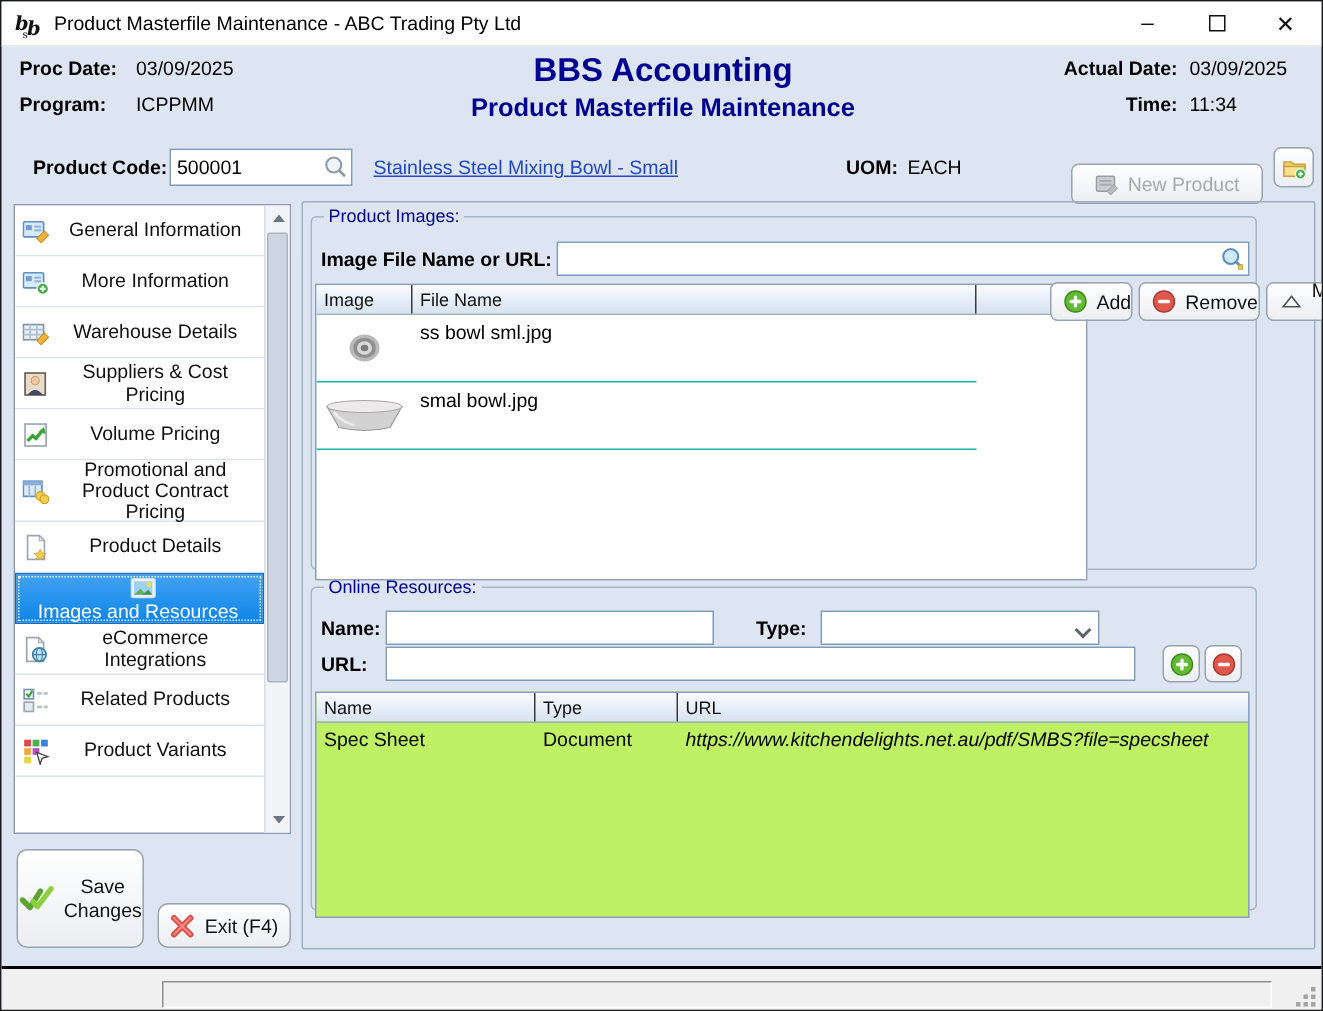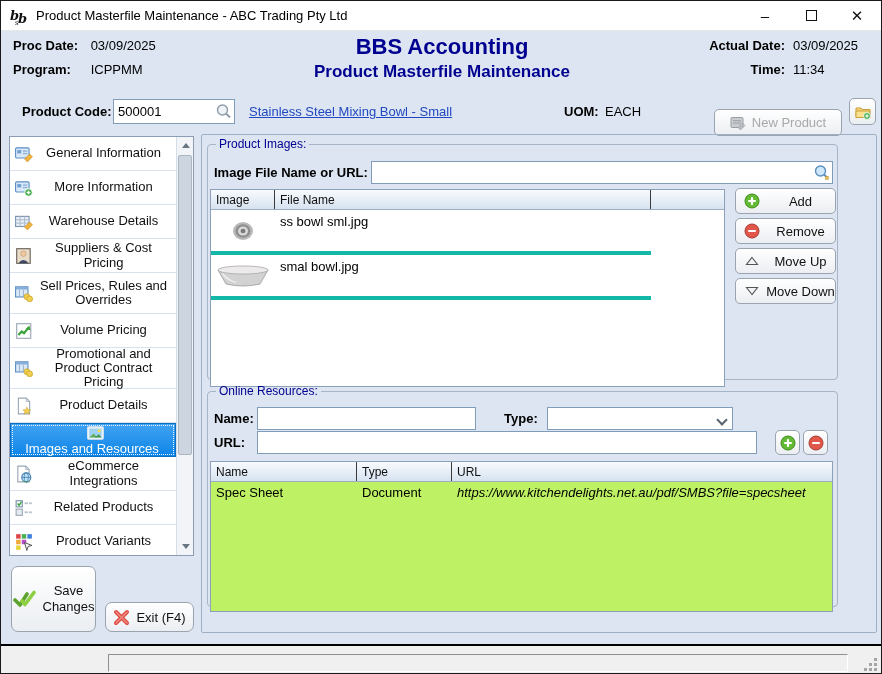--- a/index.html
+++ b/index.html
@@ -65,25 +65,25 @@
   .fs-resources { left:5px; top:249px; width:631px; height:223px; }
   .imgurl-label { position:absolute; left:6px; top:14px; font-size:13px; font-weight:bold; }
   .imgurl-wrap { position:absolute; left:163px; top:10px; width:462px; height:23px; }
   .imgurl-wrap .lens { position:absolute; right:3px; top:3px; width:17px; height:17px; }
   
   .img-table { position:absolute; left:2px; top:38px; width:515px; height:198px; background:#fff; border:1px solid #8ca0b8; overflow:hidden; }
   .th-row { display:flex; height:20px; background:linear-gradient(#f8fbfe,#d6e2f0); border-bottom:1px solid #9eaec2; font-size:12px; }
   .th-cell { display:flex; align-items:center; padding-left:5px; color:#111; }
   .img-table .th-image { width:64px; border-right:1px solid #3a3a3a; }
   .img-table .th-file { width:376px; border-right:1px solid #3a3a3a; }
-  .img-row { display:flex; width:440px; height:45px; border-bottom:4px solid #14b8a6; }
+  .img-row { display:flex; width:440px; height:45px; border-bottom:1px solid #14b8a6; }
   .img-cell-thumb { width:64px; display:flex; align-items:center; justify-content:center; }
   .img-cell-name { width:376px; font-size:13px; padding:4px 0 0 5px; }
   
-  .img-btns { position:absolute; left:527px; top:37px; width:101px; display:flex; flex-direction:column; gap:4px; }
+  .img-btns { position:absolute; left:492px; top:37px; width:101px; display:flex; gap:4px; }
   .img-btns .btn { height:26px; justify-content:flex-start; padding-left:8px; }
   .img-btns .btn .cap { flex:1; text-align:center; }
   .icn16 { width:16px; height:16px; flex:none; }
   
   .or-name-label { position:absolute; left:6px; top:13px; font-size:13px; font-weight:bold; }
   .or-name-input { position:absolute; left:49px; top:9px; width:219px; height:23px; }
   .or-type-label { position:absolute; left:296px; top:13px; font-size:13px; font-weight:bold; }
   .or-type-combo { position:absolute; left:339px; top:9px; width:186px; height:23px; background:#fff; border:1px solid #7f9db9; display:flex; align-items:center; }
   .combo-chevron { position:absolute; right:6px; top:8px; width:8px; height:8px; border-left:2px solid #5a6572; border-bottom:2px solid #5a6572; transform:rotate(-45deg); }
   .or-url-label { position:absolute; left:6px; top:37px; font-size:13px; font-weight:bold; }
@@ -214,31 +214,20 @@
 
       <div class="nav-item">
         <svg class="nicon" viewBox="0 0 16 16">
           <rect x="1.5" y="1.5" width="12" height="13" fill="#e8dcc8" stroke="#6b625b"></rect>
           <circle cx="7.5" cy="6" r="2.4" fill="#f0c9a0" stroke="#b98d60" stroke-width="0.5"></circle>
           <path d="M3,14.5 Q7.5,8.5 12,14.5 Z" fill="#3a4a66"></path>
         </svg>
         <span class="nav-label">Suppliers &amp; Cost Pricing</span>
       </div>
 
-      <div class="nav-item tall">
-        <svg class="nicon" viewBox="0 0 16 16">
-          <rect x="0.5" y="2.5" width="11" height="9" fill="#dcE9f7" stroke="#5d8fc4"></rect>
-          <rect x="0.5" y="2.5" width="11" height="2.4" fill="#86aed8"></rect>
-          <line x1="4" y1="5" x2="4" y2="11.5" stroke="#9cb8d6"></line>
-            <line x1="7.5" y1="5" x2="7.5" y2="11.5" stroke="#9cb8d6"></line>
-          <circle cx="10.6" cy="11.3" r="2.6" fill="#f3cf4e" stroke="#c7a22a" stroke-width="0.7"></circle>
-          <circle cx="13" cy="13.2" r="2.6" fill="#f3cf4e" stroke="#c7a22a" stroke-width="0.7"></circle>
-        </svg>
-        <span class="nav-label">Sell Prices, Rules and Overrides</span>
-      </div>
 
       <div class="nav-item">
         <svg class="nicon" viewBox="0 0 16 16">
           <rect x="1.5" y="1.5" width="12.5" height="13" fill="#ffffff" stroke="#9aa7b5"></rect>
           <polyline points="3,11.5 6,8.5 8,10 12,5" stroke="#3aa33a" stroke-width="2" fill="none"></polyline>
           <polygon points="12.8,3.2 13.8,7.4 9.6,6.2" fill="#3aa33a"></polygon>
         </svg>
         <span class="nav-label">Volume Pricing</span>
       </div>
 

